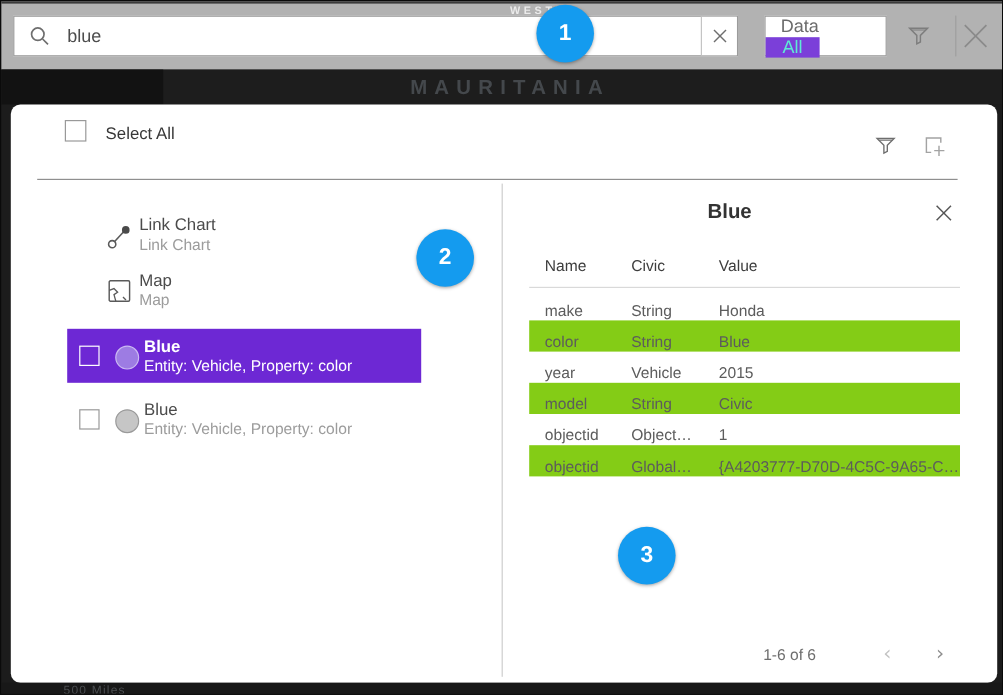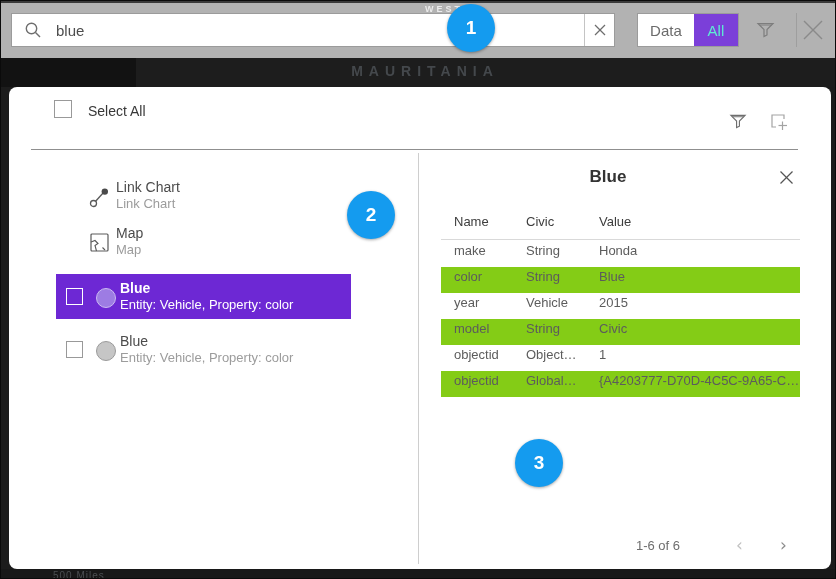--- a/index.html
+++ b/index.html
@@ -22,32 +22,32 @@
     background:#fff; border:1px solid #9b9b9b; display:flex; align-items:center;
   }
   .searchbox .mag { margin-left:12px; }
   .search-text { margin-left:14px; font-size:15px; color:#4d4d4d; flex:1; }
   .clearcell {
     width:30px; height:100%; border-left:1px solid #c4c4c4; display:flex;
     align-items:center; justify-content:center; cursor:pointer; background:#fff;
   }
   .segmented {
     position:absolute; left:636px; top:10px; width:102px; height:34px;
-    background:#fff; border:1px solid #9b9b9b; display:flex;
+    background:#fff; border:1px solid #9b9b9b; display:flex;flex-direction:column;
   }
   .seg-opt { display:flex; align-items:center; justify-content:center; font-size:15px; cursor:pointer; }
   .seg-data { width:57px; color:#6b6b6b; }
   .seg-all  { width:45px; color:#5eead4; }
   .tb-icon { position:absolute; top:17px; cursor:pointer; }
   .tb-divider { position:absolute; left:795px; top:10px; width:1px; height:34px; background:#9e9e9e; }
   
   .mapstrip { position:absolute; left:0; top:57px; width:836px; height:29px; background:#1d1d1d; }
   .mapstrip .blob { position:absolute; left:0; top:0; width:135px; height:29px; background:#121212; }
   .country-label {
-    position:absolute; left:12px; right:0; top:5px; text-align:center; font-size:14px;
+    position:absolute; left:12px; right:0; top:5px; text-align:center; font-size:17px;
     font-weight:bold; letter-spacing:6px; color:#44484c; white-space:nowrap;
   }
   .bottomstrip { position:absolute; left:0; top:568px; width:836px; height:11px; background:#181818; overflow:hidden; }
   .scale-label {
     position:absolute; left:52px; top:1px; font-size:10px; color:#4b4e51; letter-spacing:1px; white-space:nowrap;
   }
   
   .panel {
     position:absolute; left:8px; top:86px; width:822px; height:482px;
     background:#fff; border-radius:8px;
@@ -69,21 +69,21 @@
   .circ-gray { background:#c6c6c6; border:1.5px solid #9a9a9a; }
   
   .detail-title {
     position:absolute; left:409px; top:80px; width:380px; text-align:center;
     font-size:17px; font-weight:bold; color:#333;
   }
   .col-head { position:absolute; top:127px; font-size:13px; color:#3d3d3d; }
   .head-divider { position:absolute; left:432px; top:152px; width:359px; height:1px; background:#d9d9d9; }
   .trow { position:absolute; left:432px; width:359px; height:26px; }
   .trow.striped { background:#84cc16; }
-  .tcell { position:absolute; top:2px; font-size:13px; color:#5c5c5c; white-space:nowrap; }
+  .tcell { position:absolute; top:10px; font-size:13px; color:#5c5c5c; white-space:nowrap; }
   .c-name { left:13px; }  .c-type { left:85px; } .c-value { left:158px; }
   .pagination-text { position:absolute; left:609px; top:451px; width:80px; text-align:center; font-size:13px; color:#6e6e6e; }
   .page-btn { position:absolute; top:448px; font-size:17px; cursor:pointer; font-family:"DejaVu Sans", sans-serif; }
   .page-prev { left:727px; color:#c2c2c2; }
   .page-next { left:771px; color:#8e8e8e; }
   
   .badge {
     position:absolute; width:48px; height:48px; border-radius:50%; background:#149bef;
     color:#fff; font-size:19px; font-weight:bold; display:flex; align-items:center;
     justify-content:center; box-shadow:0 1px 3px rgba(0,0,0,.35); z-index:20;

